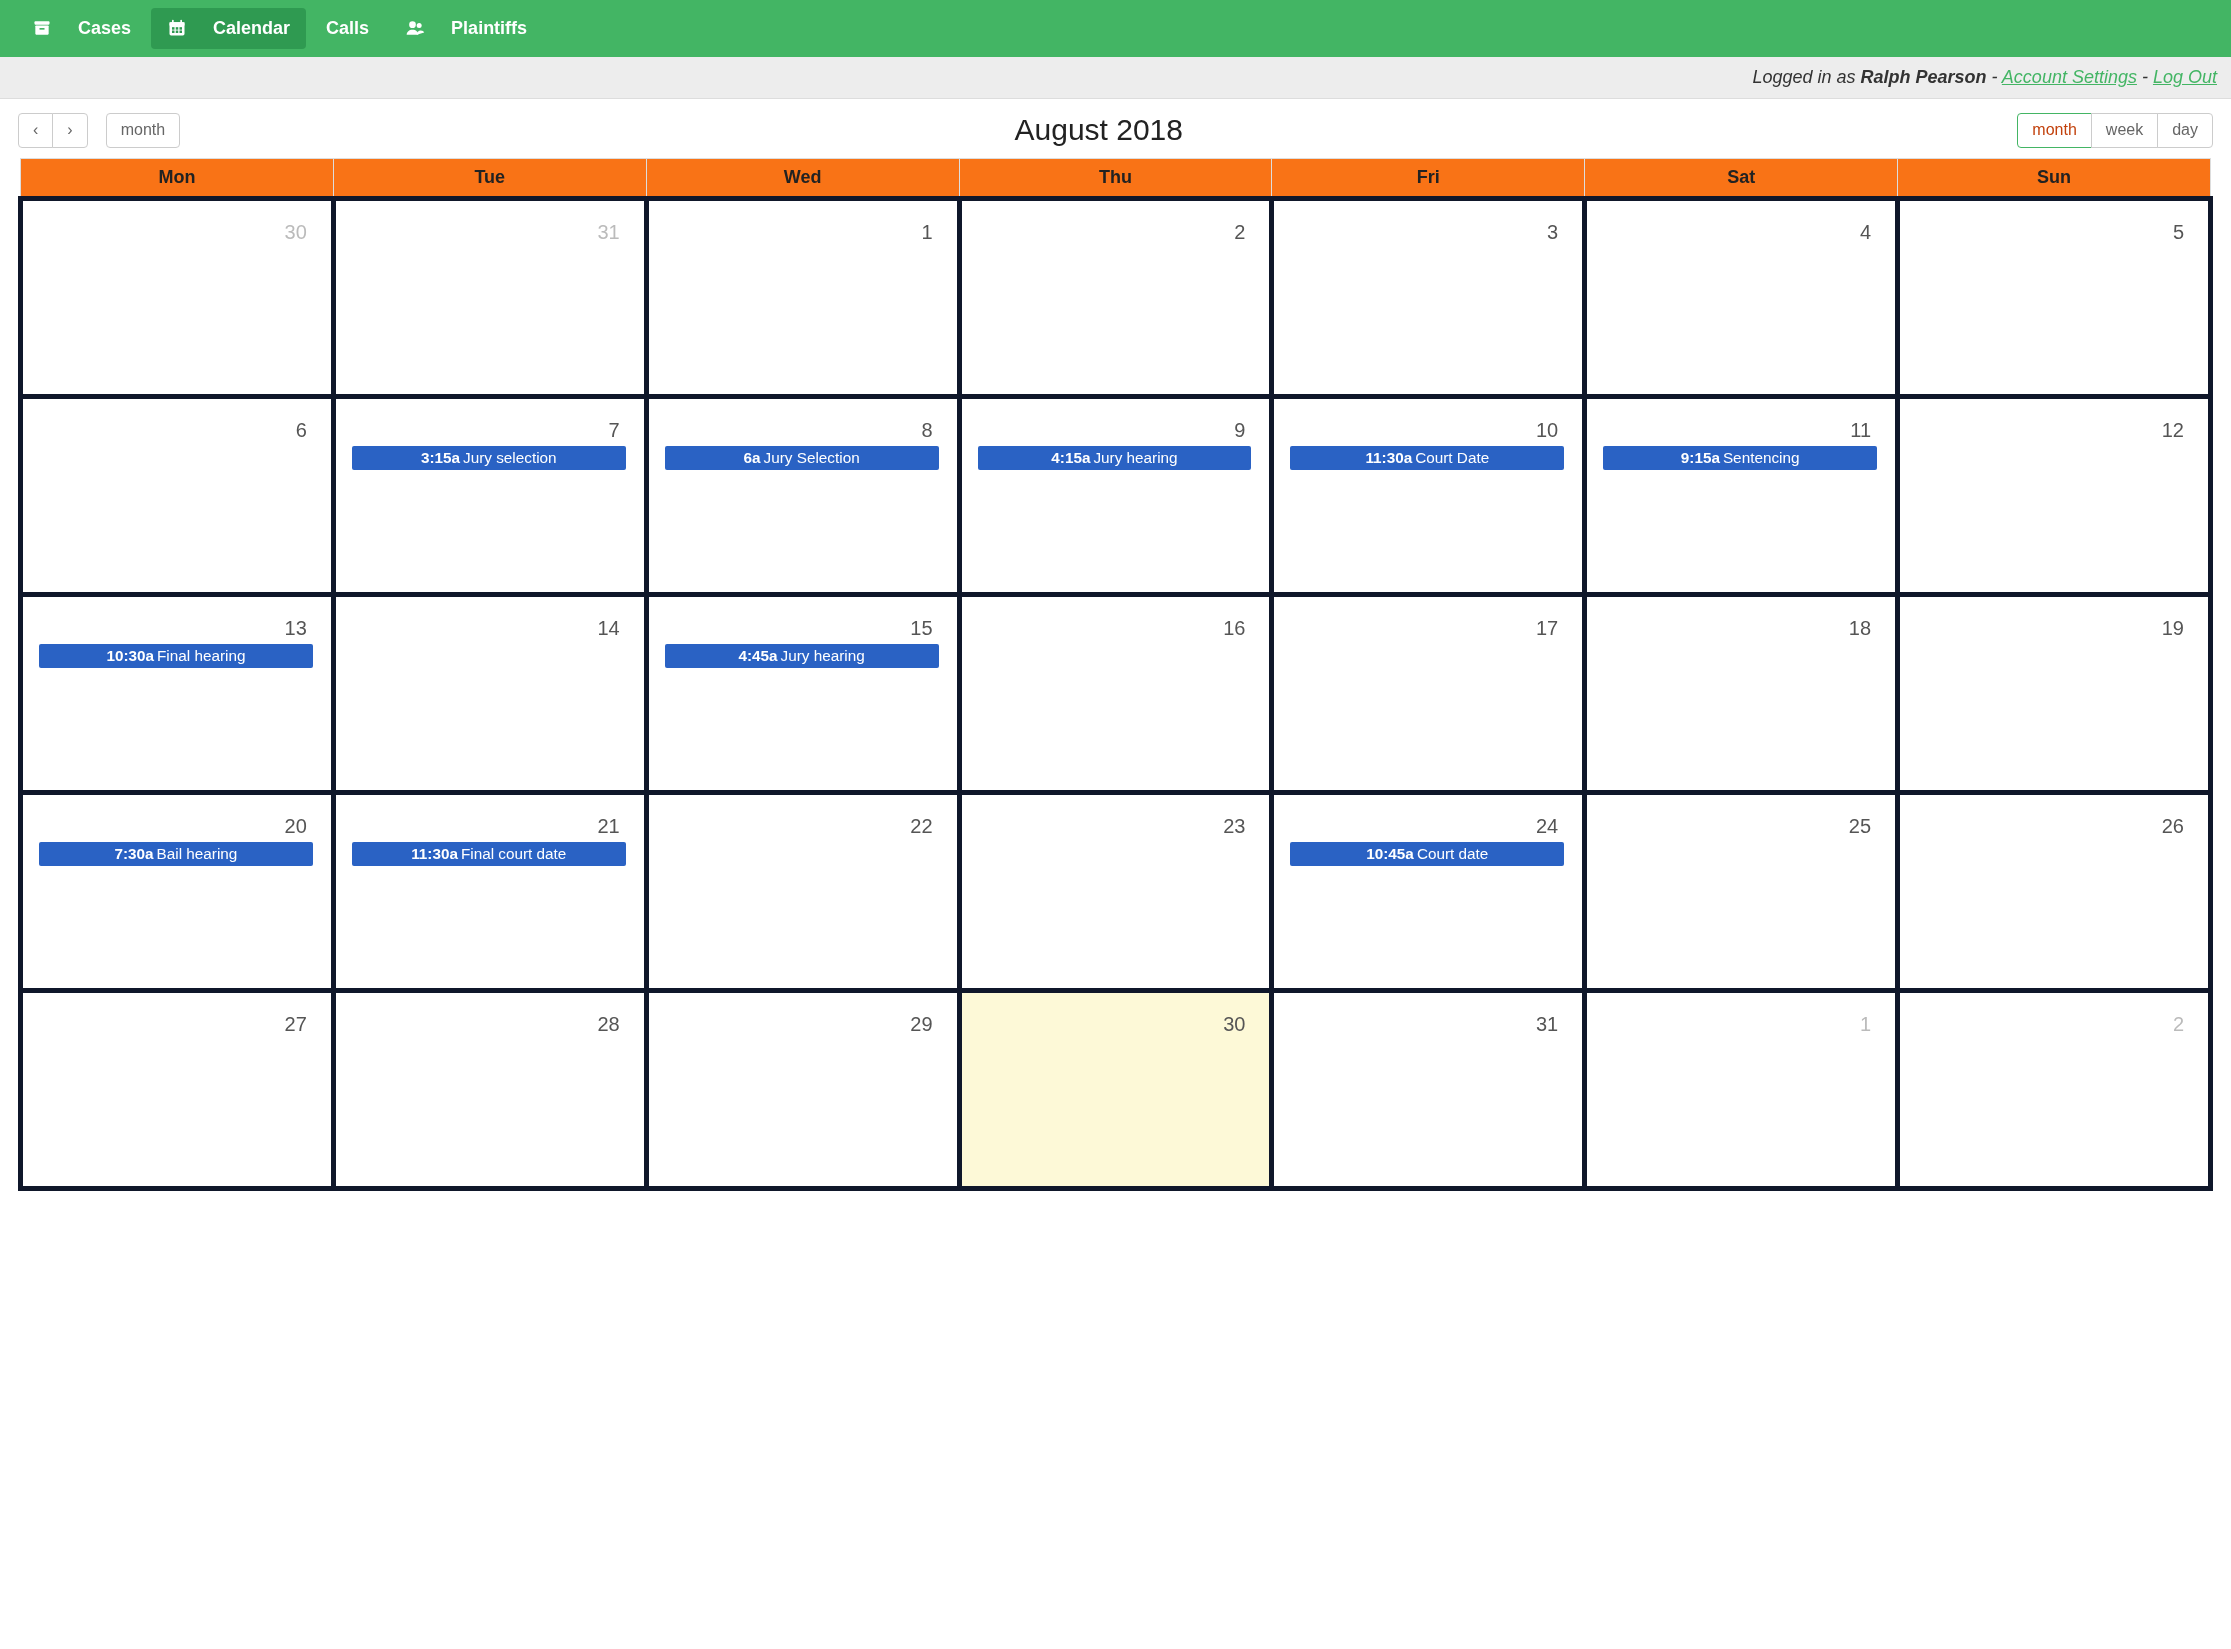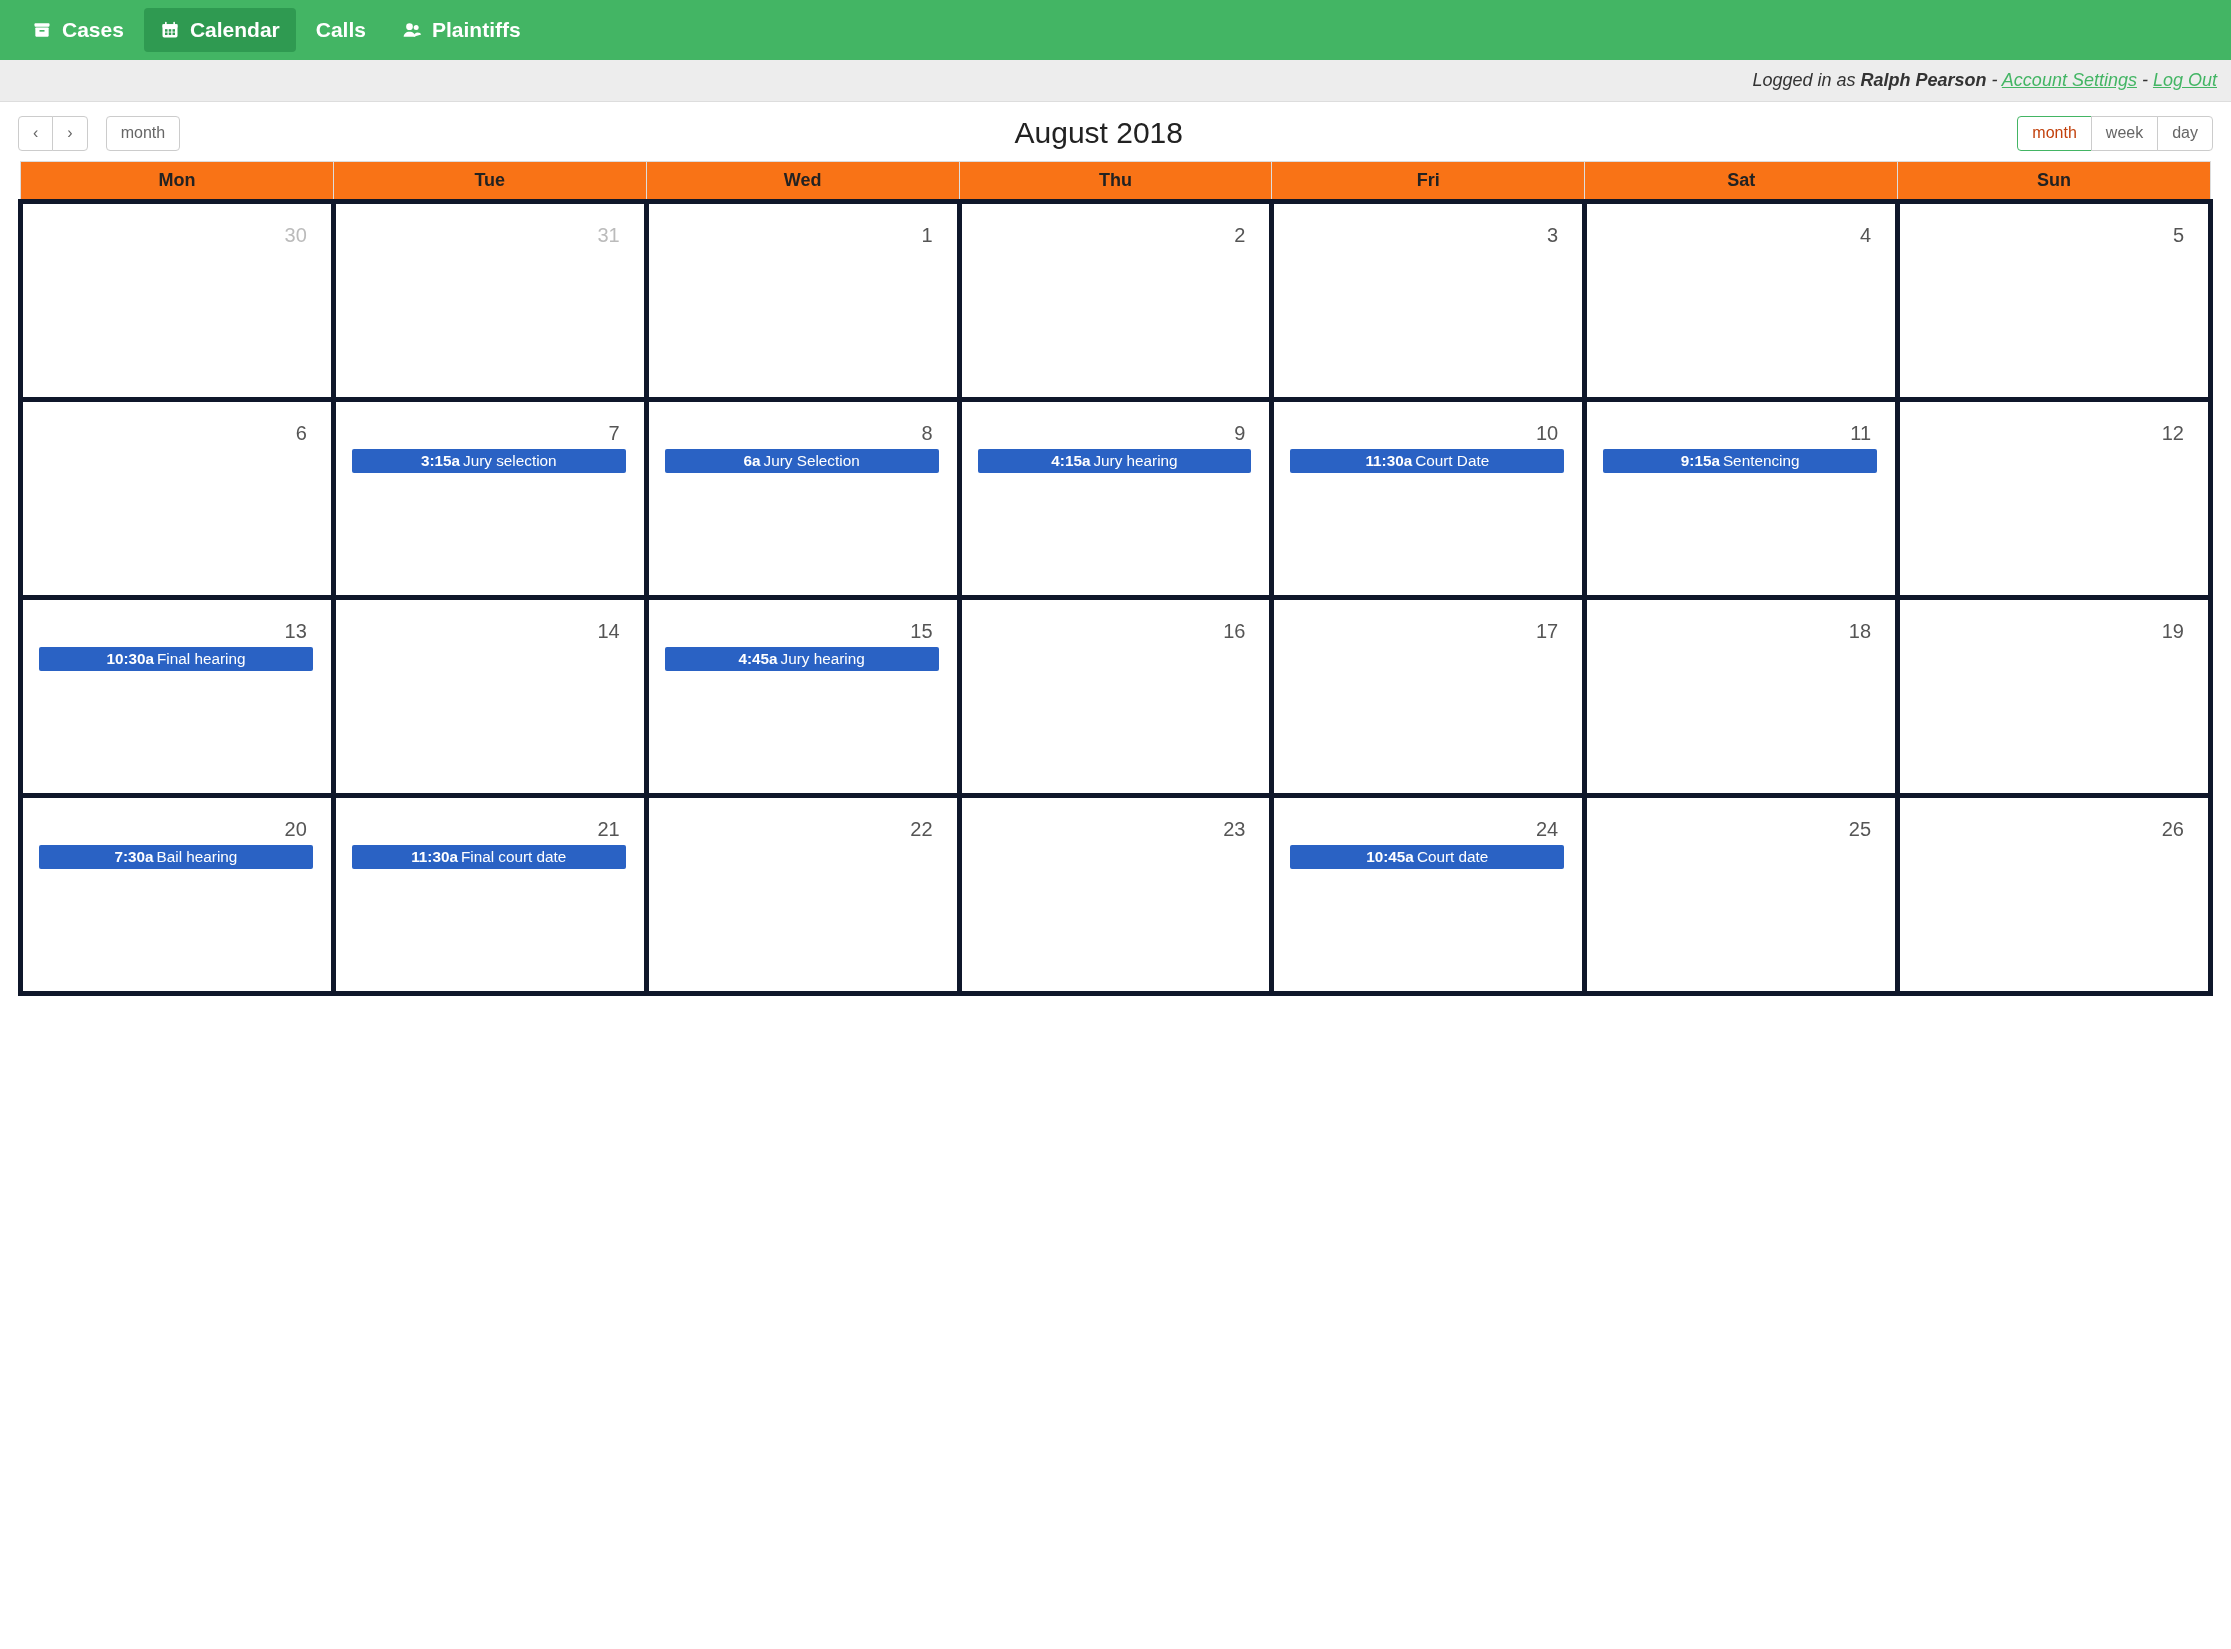--- a/index.html
+++ b/index.html
@@ -1,20 +1,20 @@
 <!DOCTYPE html>
 <html><head>
 <meta charset="utf-8">
 <style>
   * { box-sizing: border-box; margin: 0; padding: 0; }
   body { font-family: "Segoe UI", Arial, sans-serif; font-size: 16px; color: #333; background: #fff; }
 
   
   .topnav { background: #43b564; display: flex; align-items: center; padding: 8px 16px; gap: 4px; }
-  .nav-item { display: inline-flex; align-items: center; gap: 10px; padding: 10px 16px; color: #fff; font-weight: 600; font-size: 21px; border-radius: 4px; cursor: pointer; }
+  .nav-item { display: inline-flex; gap: 26px; padding: 10px 16px; color: #fff; font-weight: 600; font-size: 18px; border-radius: 4px; cursor: pointer; }
   .nav-item.active { background: #2f9a51; }
   .nav-icon { display: inline-flex; width: 20px; height: 20px; }
 
   
   .userbar { background: #ededed; border-bottom: 1px solid #ddd; text-align: right; padding: 10px 14px; font-size: 18px; color: #333; font-style: italic; }
   .userbar a { color: #43b564; text-decoration: underline; cursor: pointer; }
   .userbar .username { font-weight: 700; }
 
   
   .page { padding: 14px 18px; }
@@ -223,16 +223,39 @@
             <div class="daynum">24</div>
             <div class="event"><span class="time">10:45a</span><span>Court date</span></div>
           </td>
           <td>
             <div class="daynum">25</div>
           </td>
           <td>
             <div class="daynum">26</div>
           </td>
         </tr>
+        <tr>
+          <td>
+            <div class="daynum">27</div>
+          </td>
+          <td>
+            <div class="daynum">28</div>
+          </td>
+          <td>
+            <div class="daynum">29</div>
+          </td>
+          <td class="today-cell">
+            <div class="daynum">30</div>
+          </td>
+          <td>
+            <div class="daynum">31</div>
+          </td>
+          <td>
+            <div class="daynum other">1</div>
+          </td>
+          <td>
+            <div class="daynum other">2</div>
+          </td>
+        </tr>
       </tbody>
   </table>
 </div>
 
 
 </body></html>

